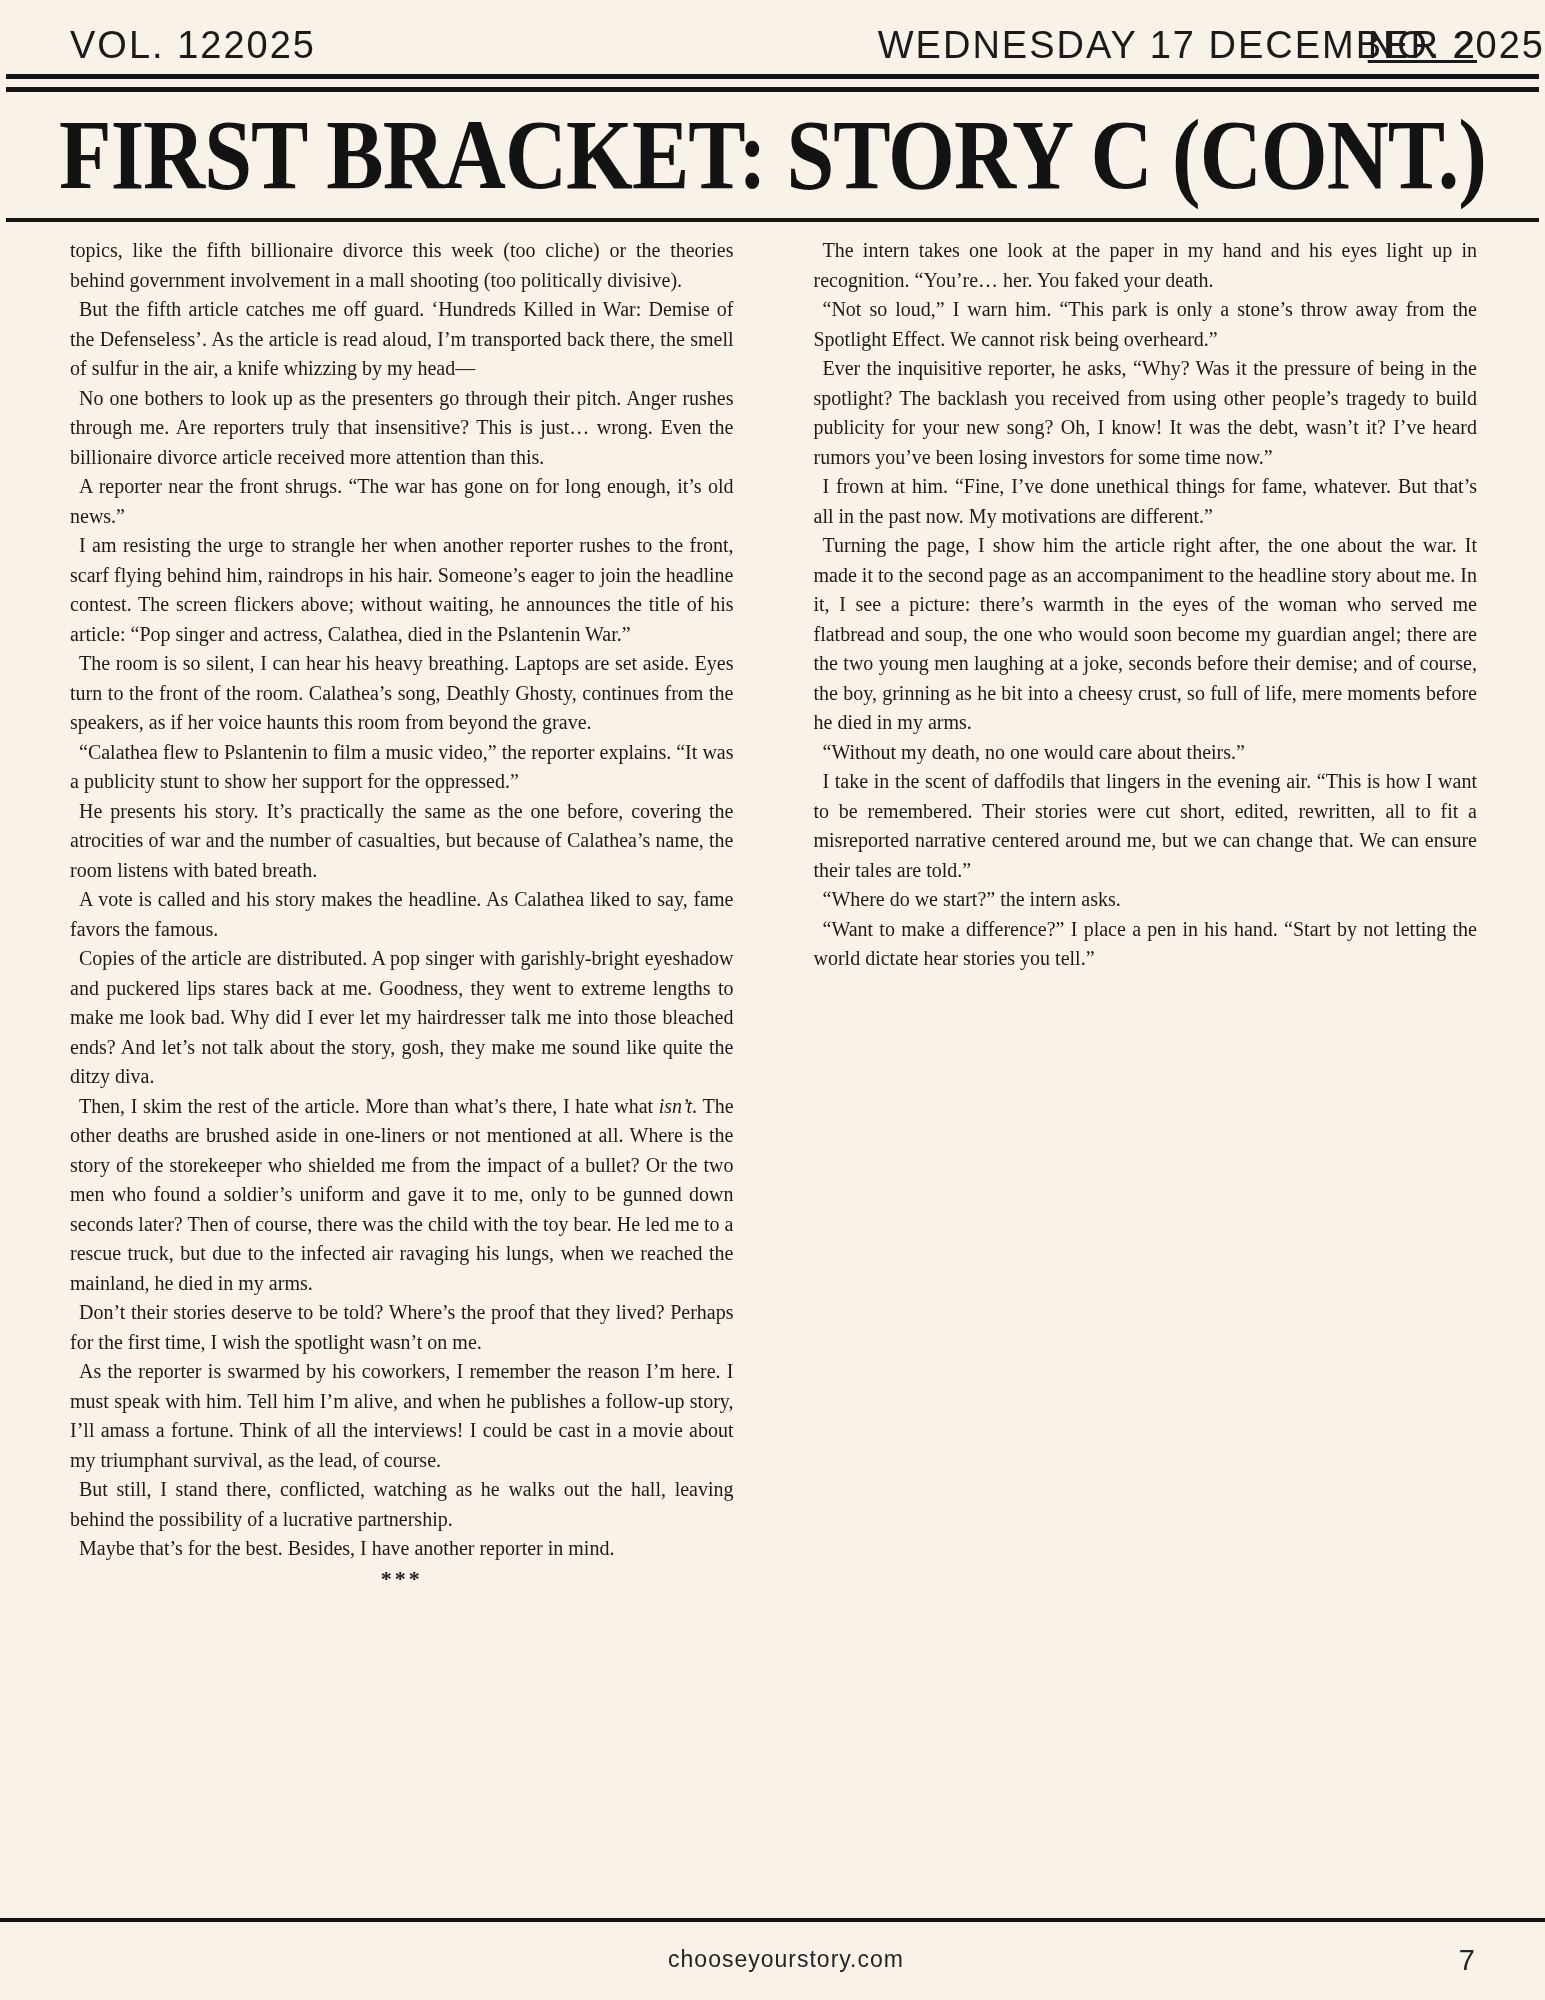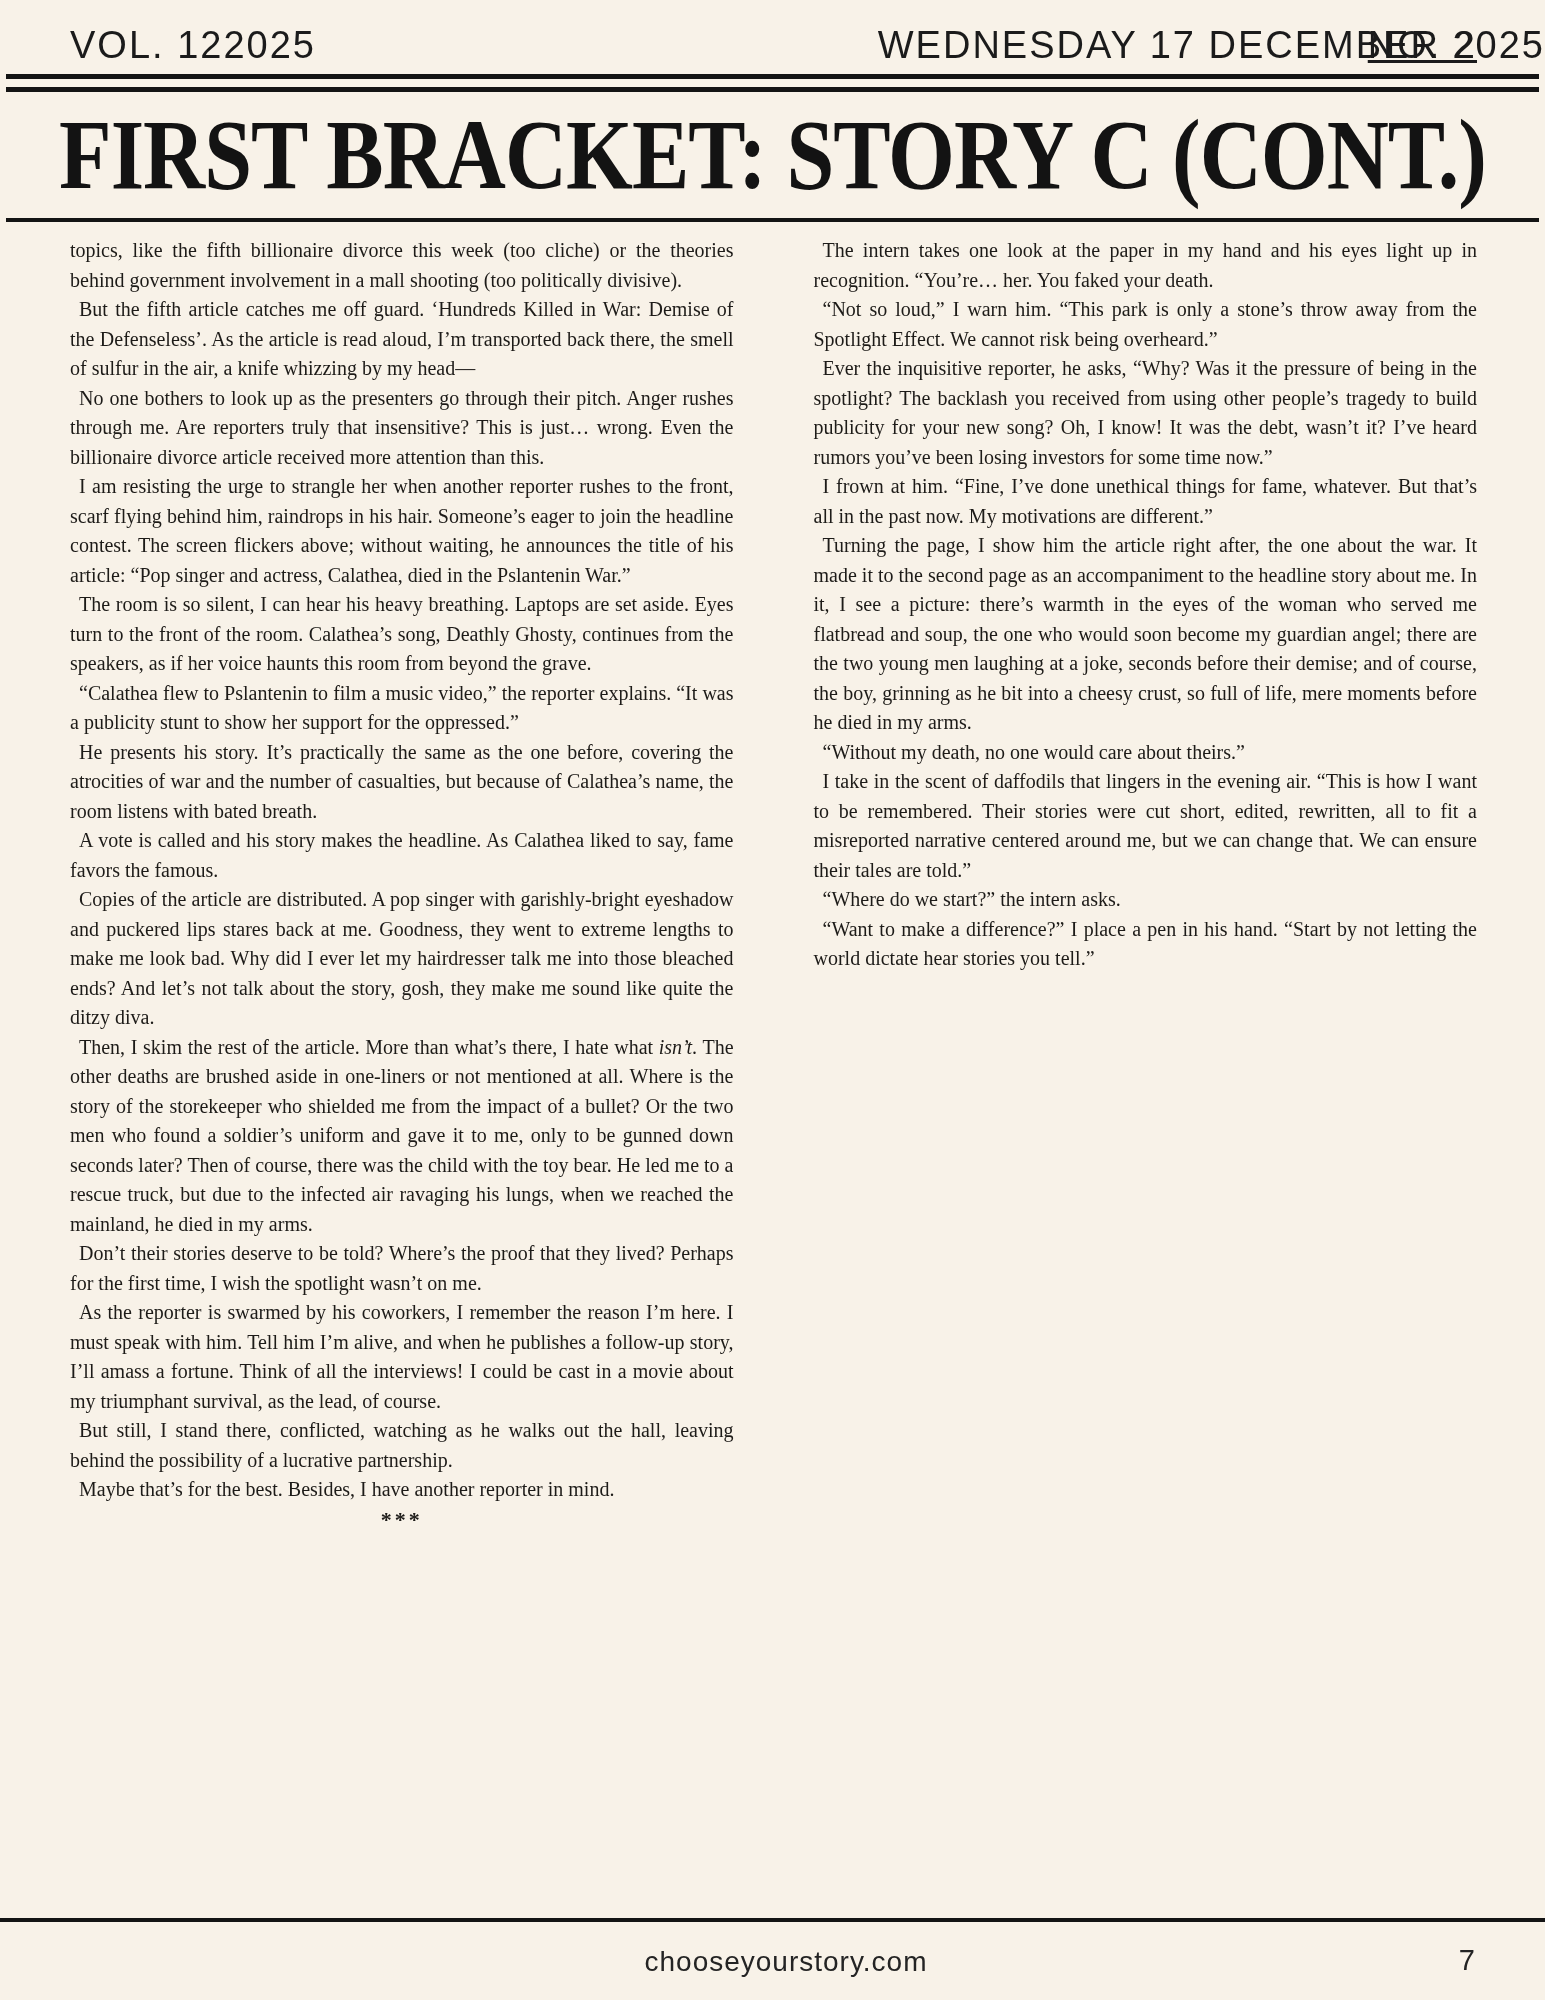--- a/index.html
+++ b/index.html
@@ -69,21 +69,21 @@
     letter-spacing: 3px;
   }
 
   .page-footer { position: absolute; left: 0; right: 0; bottom: 0; height: 82px; }
   .footer-rule { border-top: 4px solid #141414; }
   .footer-row {
     position: relative; height: 78px;
     font-family: "Liberation Sans", sans-serif;
     color: #242424;
   }
-  .site   { position: absolute; left: 0; right: 0; top: 24px; text-align: center; font-size: 28px; letter-spacing: 1px; padding-left: 27px; }
+  .site   { position: absolute; left: 0; right: 0; top: 24px; text-align: center; font-size: 23px; letter-spacing: 1px; padding-left: 27px; }
   .pageno { position: absolute; right: 70px; top: 22px; font-size: 29px; }
 </style>
 </head>
 <body>
 
 <div>
 
   <header class="masthead">
     <span class="vol">VOL. 122025</span>
     <span class="date">WEDNESDAY 17 DECEMBER 2025</span>
@@ -97,20 +97,21 @@
   </div>
 
   <div class="headline-rule"></div>
 
   <main class="columns">
 
     <section class="col">
       <p class="flush">topics, like the fifth billionaire divorce this week (too cliche) or the theories behind government involvement in a mall shooting (too politically divisive).</p>
       <p>But the fifth article catches me off guard. ‘Hundreds Killed in War: Demise of the Defenseless’. As the article is read aloud, I’m transported back there, the smell of sulfur in the air, a knife whizzing by my head—</p>
       <p>No one bothers to look up as the presenters go through their pitch. Anger rushes through me. Are reporters truly that insensitive? This is just… wrong. Even the billionaire divorce article received more attention than this.</p>
+      <p>A reporter near the front shrugs. “The war has gone on for long enough, it’s old news.”</p>
       <p>I am resisting the urge to strangle her when another reporter rushes to the front, scarf flying behind him, raindrops in his hair. Someone’s eager to join the headline contest. The screen flickers above; without waiting, he announces the title of his article: “Pop singer and actress, Calathea, died in the Pslantenin War.”</p>
       <p>The room is so silent, I can hear his heavy breathing. Laptops are set aside. Eyes turn to the front of the room. Calathea’s song, Deathly Ghosty, continues from the speakers, as if her voice haunts this room from beyond the grave.</p>
       <p>“Calathea flew to Pslantenin to film a music video,” the reporter explains. “It was a publicity stunt to show her support for the oppressed.”</p>
       <p>He presents his story. It’s practically the same as the one before, covering the atrocities of war and the number of casualties, but because of Calathea’s name, the room listens with bated breath.</p>
       <p>A vote is called and his story makes the headline. As Calathea liked to say, fame favors the famous.</p>
       <p>Copies of the article are distributed. A pop singer with garishly-bright eyeshadow and puckered lips stares back at me. Goodness, they went to extreme lengths to make me look bad. Why did I ever let my hairdresser talk me into those bleached ends? And let’s not talk about the story, gosh, they make me sound like quite the ditzy diva.</p>
       <p><span>Then, I skim the rest of the article. More than what’s there, I hate what </span><em>isn’t</em><span>. The other deaths are brushed aside in one-liners or not mentioned at all. Where is the story of the storekeeper who shielded me from the impact of a bullet? Or the two men who found a soldier’s uniform and gave it to me, only to be gunned down seconds later? Then of course, there was the child with the toy bear. He led me to a rescue truck, but due to the infected air ravaging his lungs, when we reached the mainland, he died in my arms.</span></p>
       <p>Don’t their stories deserve to be told? Where’s the proof that they lived? Perhaps for the first time, I wish the spotlight wasn’t on me.</p>
       <p>As the reporter is swarmed by his coworkers, I remember the reason I’m here. I must speak with him. Tell him I’m alive, and when he publishes a follow-up story, I’ll amass a fortune. Think of all the interviews! I could be cast in a movie about my triumphant survival, as the lead, of course.</p>
       <p>But still, I stand there, conflicted, watching as he walks out the hall, leaving behind the possibility of a lucrative partnership.</p>

